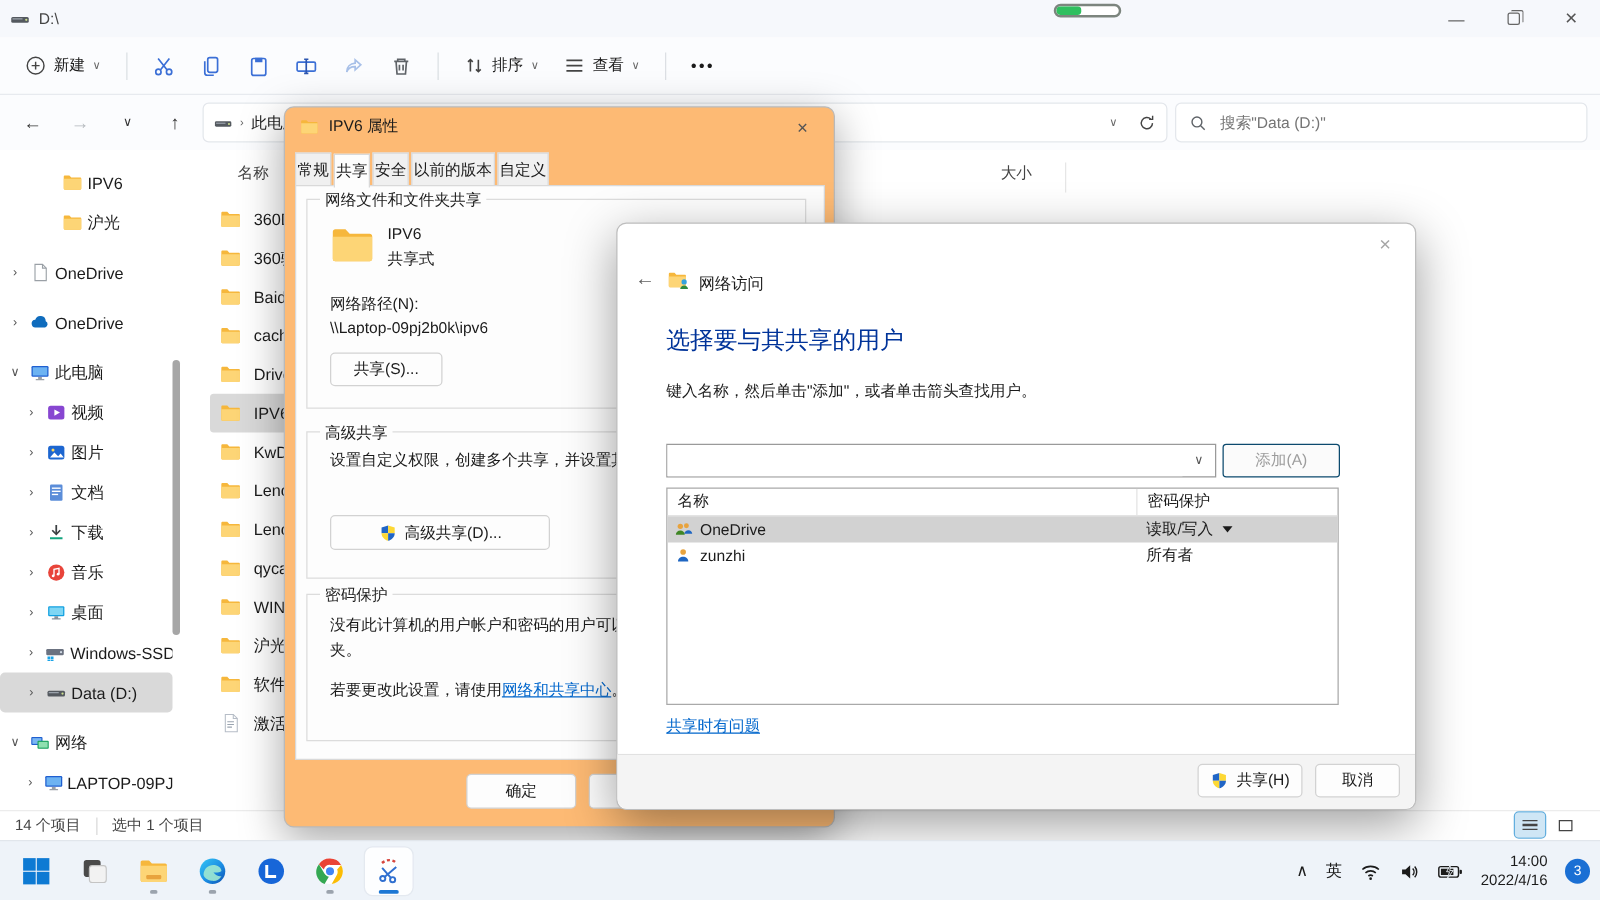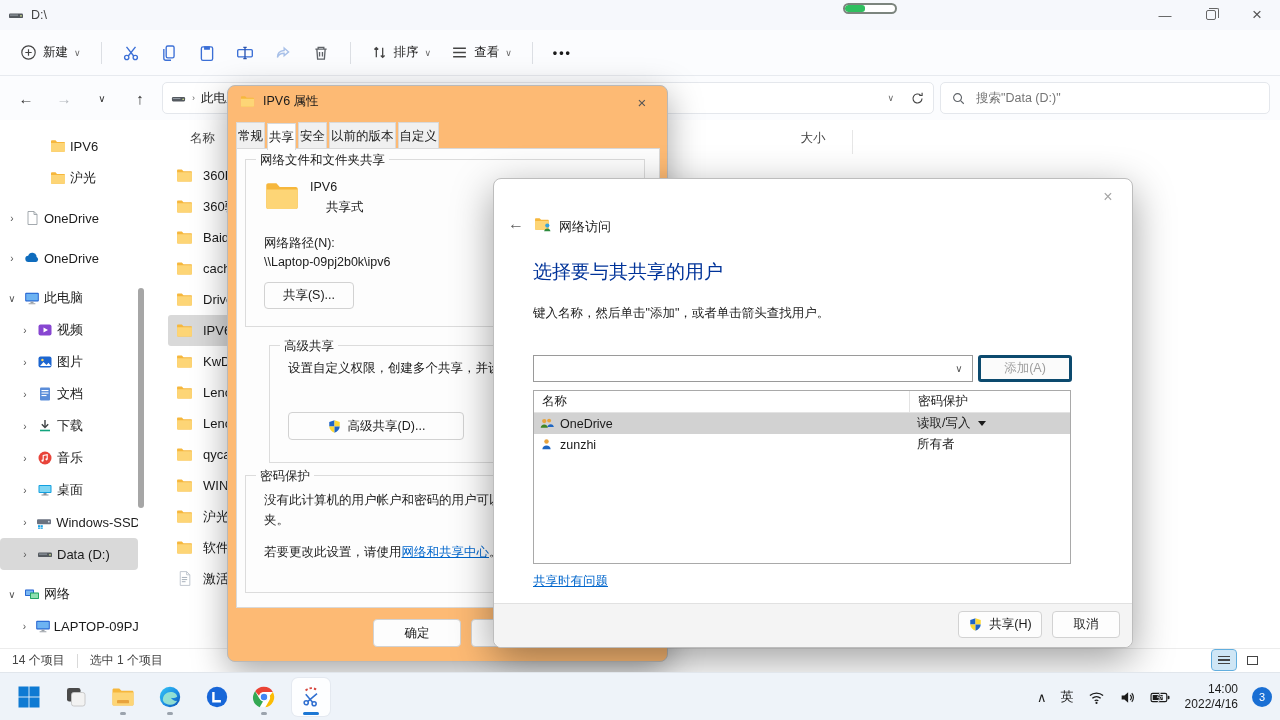--- a/index.html
+++ b/index.html
@@ -78,21 +78,21 @@
   .ptext{font-size:12.5px;color:#1b1b1b;white-space:nowrap;overflow:hidden;}
 
   
   #netdlg{left:493px;top:178px;width:640px;height:470px;background:#fff;border:1px solid #bdbdbd;border-radius:8px;box-shadow:0 12px 40px rgba(0,0,0,.38);}
   #netdlg .nclose{position:absolute;right:10px;top:6px;width:28px;height:24px;display:flex;align-items:center;justify-content:center;color:#a6a6a6;font-size:16px;}
   #net-heading{position:absolute;left:39px;top:80px;font-size:19px;color:#003399;}
   #net-instr{position:absolute;left:39px;top:126px;font-size:12.5px;}
   #net-combo{position:absolute;left:39px;top:176px;width:440px;height:27px;border:1px solid #9a9a9a;background:#fff;display:flex;align-items:center;}
   #net-combo input{flex:1;border:none;outline:none;height:100%;padding:0 8px;font-size:12.5px;font-family:inherit;}
   #net-combo .dd{width:26px;text-align:center;color:#555;font-size:10px;}
-  #addbtn{position:absolute;left:484px;top:176px;width:94px;height:27px;border:3px solid #0c4a6e;background:#fbfbfb;color:#9d9d9d;border-radius:3px;display:flex;align-items:center;justify-content:center;font-size:12.5px;}
+  #addbtn{position:absolute;left:484px;top:176px;width:94px;height:27px;border:1px solid #0c4a6e;background:#fbfbfb;color:#9d9d9d;border-radius:3px;display:flex;align-items:center;justify-content:center;font-size:12.5px;}
   #usertable{position:absolute;left:39px;top:211px;width:538px;height:174px;border:1px solid #a9a9a9;background:#fff;overflow:hidden;}
   #ut-head{display:flex;height:22px;align-items:center;border-bottom:1px solid #e3e3e3;font-size:12.5px;}
   #ut-head .c1{width:375px;padding-left:8px;}
   #ut-head .c2{flex:1;padding-left:8px;border-left:1px solid #e3e3e3;height:100%;display:flex;align-items:center;}
   .u-row{display:flex;height:21px;align-items:center;font-size:12.5px;}
   .u-row.sel{background:#d2d2d2;}
   .u-row .c1{width:375px;display:flex;align-items:center;gap:6px;padding-left:5px;}
   .u-row .c2{flex:1;padding-left:8px;display:flex;align-items:center;gap:8px;}
   .u-row .ic svg{width:15px;height:15px;}
   .tri{width:0;height:0;border-left:4px solid transparent;border-right:4px solid transparent;border-top:5px solid #1b1b1b;}
@@ -609,29 +609,29 @@
 
       <div class="gbox" style="left:8px;top:10px;width:400px;height:168px;">
         <span class="gtitle">网络文件和文件夹共享</span>
         <span class="abs" style="left:18px;top:18px;">
             <svg width="36" height="34" viewBox="0 0 16 15">
               <path d="M1 3.2c0-.5.4-.9.9-.9h3.6l1.5 1.6h7.1c.5 0 .9.4.9.9v8c0 .5-.4.9-.9.9H1.9a.9.9 0 01-.9-.9z" fill="#f6b73c"></path>
               <path d="M1 5h14v7.8c0 .5-.4.9-.9.9H1.9a.9.9 0 01-.9-.9z" fill="#fdd576"></path>
             </svg>
           </span>
         <span class="abs ptext" style="left:64px;top:20px;">IPV6</span>
-        <span class="abs ptext" style="left:64px;top:39px;margin-left:16px;">共享式</span>
+        <span class="abs ptext" style="left:64px;top:39px;">共享式</span>
         <span class="abs ptext" style="left:18px;top:75px;">网络路径(N):</span>
         <span class="abs ptext" style="left:18px;top:95px;">\\Laptop-09pj2b0k\ipv6</span>
         <div class="btn abs" style="left:18px;top:122px;width:90px;height:27px;">
             <span>共享(S)...</span>
           </div>
       </div>
 
-      <div class="gbox" style="left:8px;top:196px;width:400px;height:118px;margin-left:24px;">
+      <div class="gbox" style="left:8px;top:196px;width:400px;height:118px;">
         <span class="gtitle">高级共享</span>
         <span class="abs ptext" style="left:18px;top:14px;width:375px;">设置自定义权限，创建多个共享，并设置其</span>
         <div class="btn abs" style="left:18px;top:66px;width:176px;height:28px;">
           <span>
               <svg width="15" height="15" viewBox="0 0 16 16">
                 <path d="M8 1.4L2.4 3.2V8H8z" fill="#2065c6"></path>
                 <path d="M8 1.4l5.6 1.8V8H8z" fill="#fdd835"></path>
                 <path d="M2.4 8H8v6.6C4.9 13.6 2.4 11.2 2.4 8z" fill="#fdd835"></path>
                 <path d="M8 8h5.6c0 3.2-2.5 5.6-5.6 6.6z" fill="#2065c6"></path>
               </svg>

